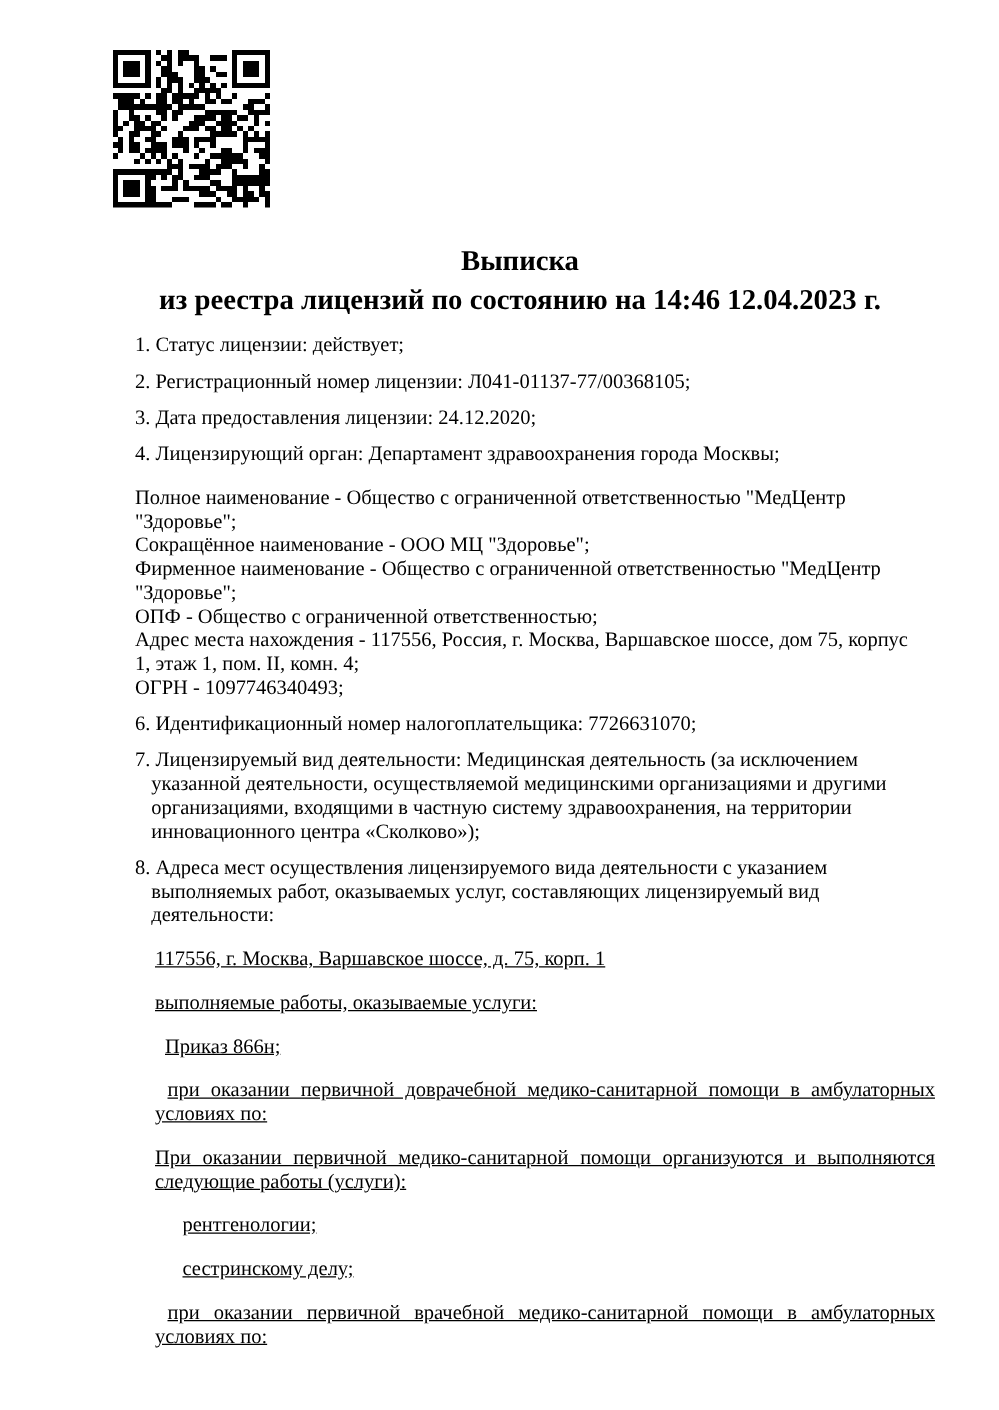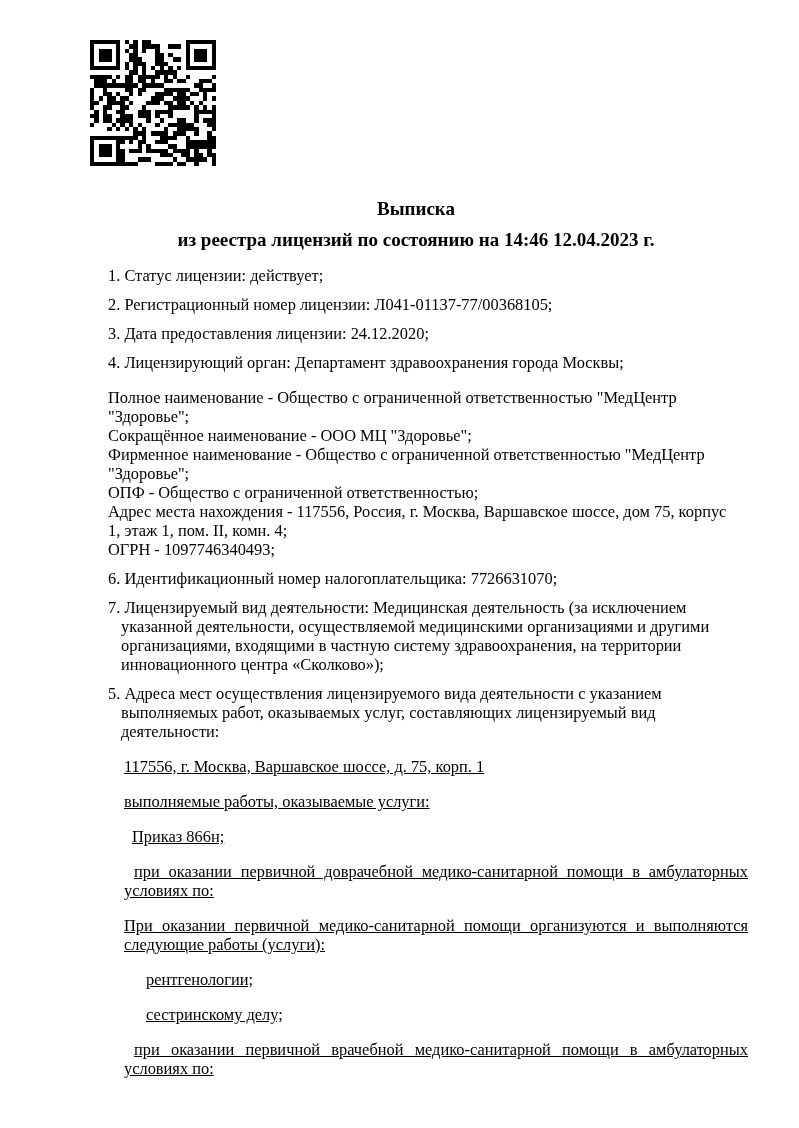--- a/index.html
+++ b/index.html
@@ -15,21 +15,21 @@
   }
   .qr{
     position:absolute;left:90px;top:40px;width:126px;height:126px;
   }
   .qr svg{display:block;width:126px;height:126px;}
   .content{
     position:absolute;left:108px;top:198px;width:656px;
   }
   .title,.subtitle{
     font-weight:bold;
-    font-size:19px;
+    font-size:23px;
     line-height:21px;
     text-align:center;
     position:relative;left:-20px;
     margin:0;
   }
   .title{margin-bottom:10px;}
   .subtitle{margin-bottom:16px;}
   .item{
     margin:0 0 10px 0;
     padding-left:13px;
@@ -521,21 +521,21 @@
 ОПФ - Общество с ограниченной ответственностью;
 Адрес места нахождения - 117556, Россия, г. Москва, Варшавское шоссе, дом 75, корпус
 1, этаж 1, пом. II, комн. 4;
 ОГРН - 1097746340493;</p>
 
     <p class="item">6. Идентификационный номер налогоплательщика: 7726631070;</p>
     <p class="item">7. Лицензируемый вид деятельности: Медицинская деятельность (за исключением
 указанной деятельности, осуществляемой медицинскими организациями и другими
 организациями, входящими в частную систему здравоохранения, на территории
 инновационного центра «Сколково»);</p>
-    <p class="item">5. Адреса мест осуществления лицензируемого вида деятельности с указанием
+    <p class="item">8. Адреса мест осуществления лицензируемого вида деятельности с указанием
 выполняемых работ, оказываемых услуг, составляющих лицензируемый вид
 деятельности:</p>
 
     <div class="addr">
       <p>117556, г. Москва, Варшавское шоссе, д. 75, корп. 1</p>
       <p>выполняемые работы, оказываемые услуги:</p>
       <p class="ind8">Приказ 866н;</p>
       <p class="j ind10">при оказании первичной доврачебной медико-санитарной помощи в амбулаторных условиях по:</p>
       <p class="j">При оказании первичной медико-санитарной помощи организуются и выполняются следующие работы (услуги):</p>
       <p class="ind22">рентгенологии;</p>

